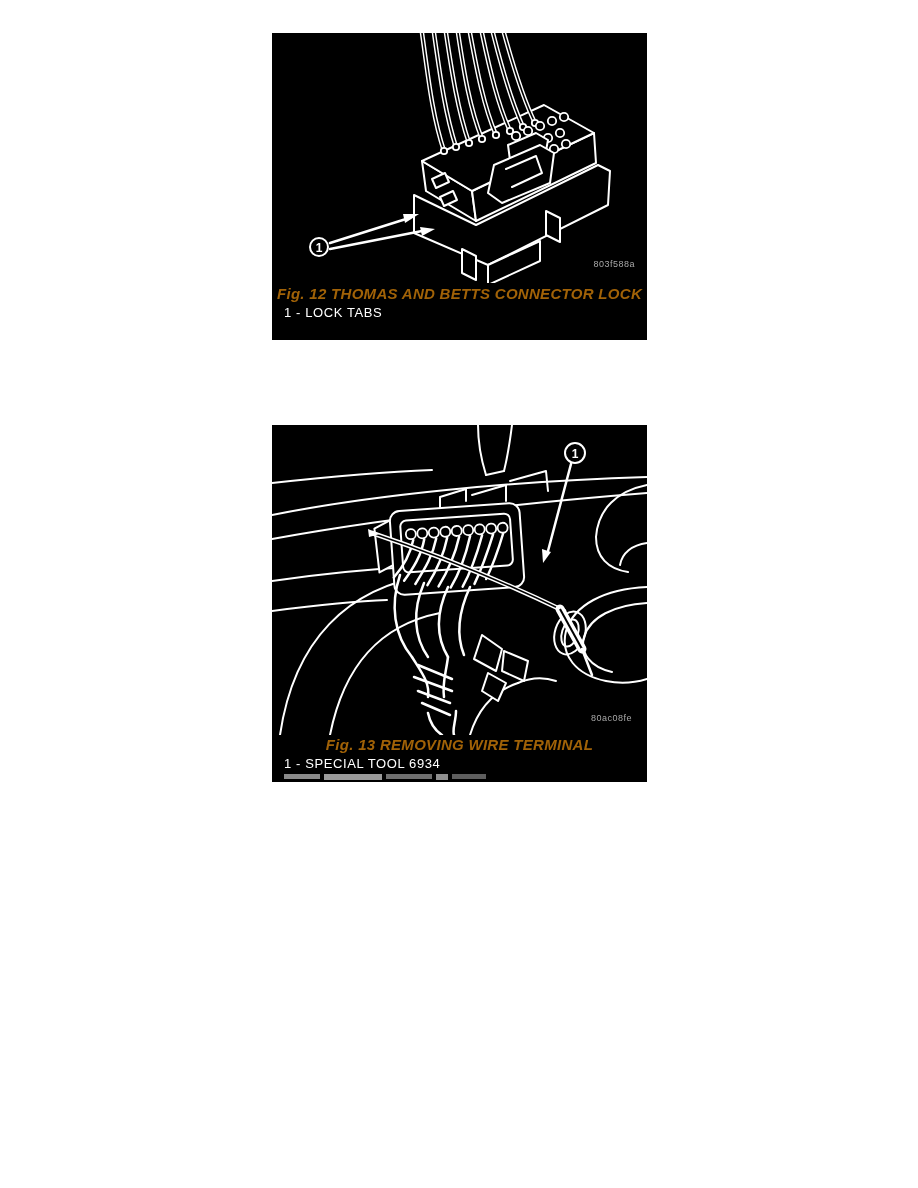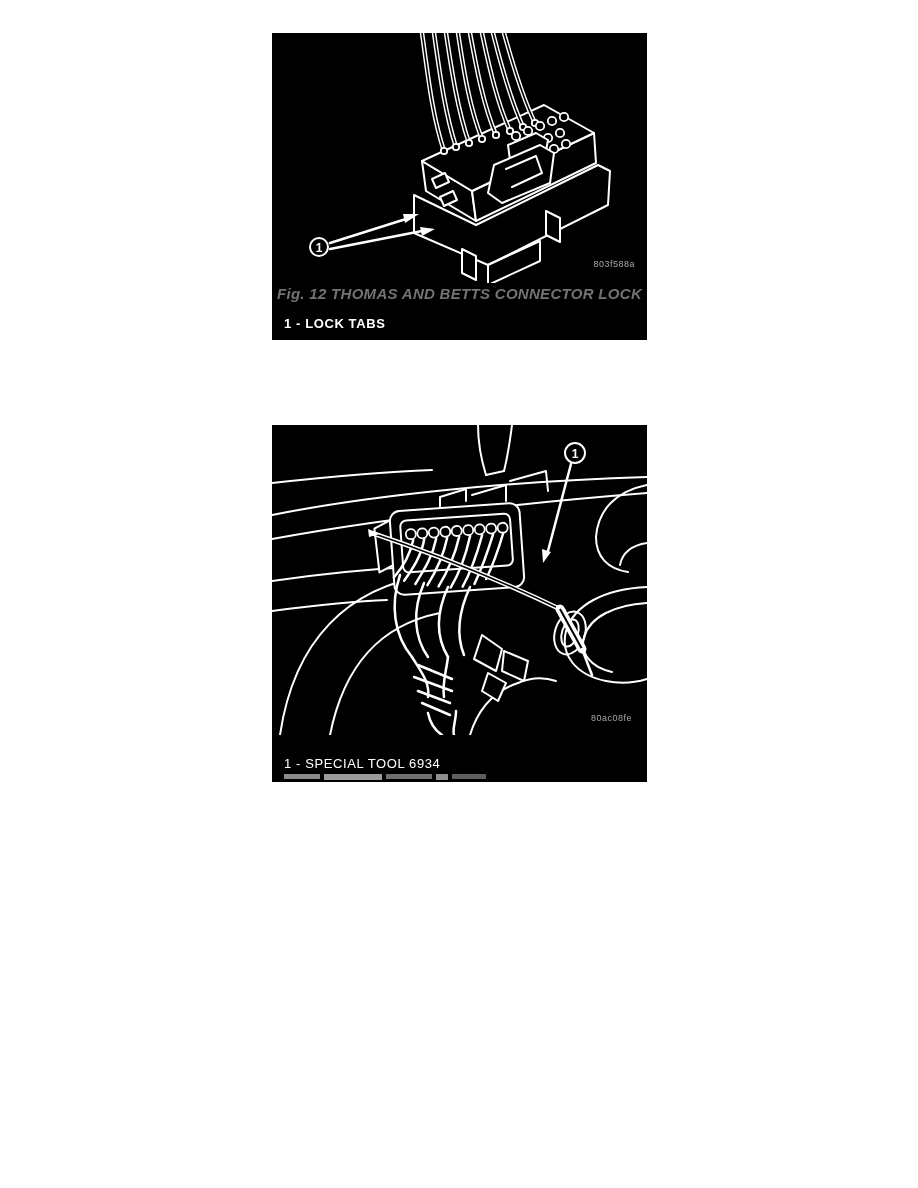--- a/index.html
+++ b/index.html
@@ -25,37 +25,37 @@
     font-size: 9px;
     letter-spacing: 0.5px;
     font-family: "Liberation Sans", sans-serif;
   }
   #fig12 .image-code { top: 226px; right: 12px; }
   #fig13 .image-code { top: 288px; right: 15px; padding-left: 16px; }
   .caption {
     position: absolute;
     left: 0; width: 100%;
     text-align: center;
-    color: #737373;
+    color: #a16207;
     font-weight: 700;
     font-style: italic;
     font-size: 15px;
     line-height: 17px;
     letter-spacing: 0.3px;
   }
   #fig12 .caption { top: 252px; }
   #fig13 .caption { top: 311px; }
   .legend {
     position: absolute;
     left: 12px;
     color: #ffffff;
     font-size: 13px;
     letter-spacing: 0.6px;
   }
-  #fig12 .legend { top: 283px; font-weight: bold; }
+  #fig12 .legend { top: 272px; }
   #fig13 .legend { top: 331px; }
   .artifact-strip { position: absolute; top: 349px; left: 0; width: 100%; height: 8px; }
   .artifact-strip span { position: absolute; display: block; }
 
   
   svg .ln   { stroke: #ffffff; stroke-width: 2; fill: none; stroke-linecap: round; stroke-linejoin: round; }
   svg .ln25 { stroke: #ffffff; stroke-width: 2.5; fill: none; stroke-linecap: round; stroke-linejoin: round; }
   svg .solid { fill: #000000; stroke: #ffffff; stroke-width: 2; stroke-linejoin: round; }
   svg .tube-o { stroke: #ffffff; stroke-width: 4.5; fill: none; stroke-linecap: round; }
   svg .tube-i { stroke: #000000; stroke-width: 1.6; fill: none; stroke-linecap: round; }
@@ -268,20 +268,23 @@
       <g>
         <circle class="callout-ring" cx="303" cy="28" r="10"></circle>
         <text class="callout-text" x="303" y="32.5" text-anchor="middle">1</text>
         <path class="ln25" d="M299,39 L276,126"></path>
         <polygon class="fillw" points="271,138 279,127 270,124"></polygon>
       </g>
     </svg>
 
     <div class="image-code">80ac08fe</div>
 
+    <figcaption class="caption">
+      <div>Fig. 13 REMOVING WIRE TERMINAL</div>
+    </figcaption>
 
     <div class="legend">1 - SPECIAL TOOL 6934</div>
 
     <div class="artifact-strip">
       <span style="left:12px;  width:36px; height:5px; background:#8a8a8a;"></span>
       <span style="left:52px;  width:58px; height:6px; background:#9a9a9a;"></span>
       <span style="left:114px; width:46px; height:5px; background:#6f6f6f;"></span>
       <span style="left:164px; width:12px; height:6px; background:#8f8f8f;"></span>
       <span style="left:180px; width:34px; height:5px; background:#5e5e5e;"></span>
     </div>

